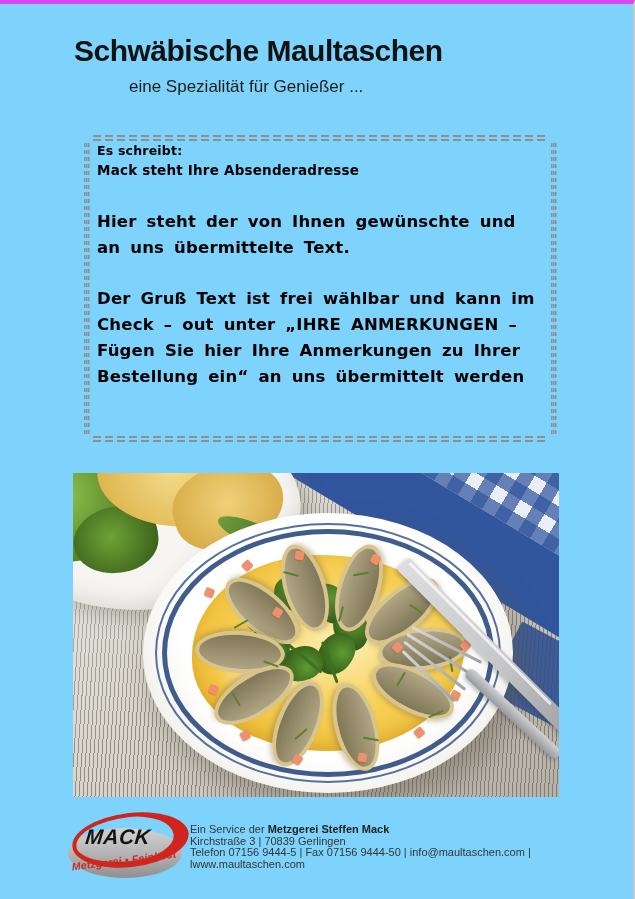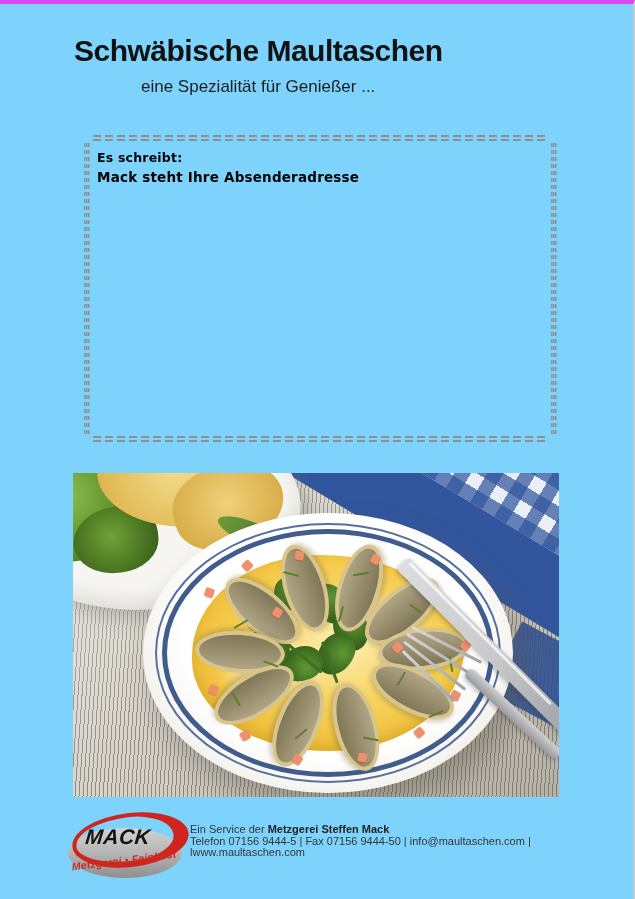--- a/index.html
+++ b/index.html
@@ -3,39 +3,39 @@
 <meta charset="utf-8">
 <style>
   html,body{margin:0;padding:0;background:#ffffff;}
   .page{
     position:relative;width:633px;height:897px;background:#7dd3fc;
     border-top:4px solid #d946ef;border-right:2px solid #c9c9c9;
     font-family:"Liberation Sans",sans-serif;overflow:hidden;
   }
   
   .title{position:absolute;left:74px;top:30px;font-size:30px;font-weight:700;color:#121212;letter-spacing:-0.5px;}
-  .subtitle{position:absolute;left:129px;top:73px;font-size:17px;font-weight:400;color:#1c1c1c;margin-left:12px;}
+  .subtitle{position:absolute;left:129px;top:73px;font-size:17px;font-weight:400;color:#1c1c1c;}
   
   .note-box{position:absolute;left:84px;top:131px;width:473px;height:307px;}
   .nb-h{position:absolute;left:9px;right:9px;height:6px;
     background-image:
       repeating-linear-gradient(90deg,#8f8f8f 0 8px,transparent 8px 12px),
       repeating-linear-gradient(90deg,#8f8f8f 0 8px,transparent 8px 12px);
     background-size:100% 2px,100% 2px;background-position:0 0,0 4px;background-repeat:no-repeat;}
   .nb-top{top:0;}
   .nb-bottom{bottom:0;}
   .nb-v{position:absolute;top:8px;bottom:8px;width:6px;
     background-image:
       repeating-linear-gradient(180deg,#8f8f8f 0 4px,transparent 4px 7px),
       repeating-linear-gradient(180deg,#8f8f8f 0 4px,transparent 4px 7px),
       repeating-linear-gradient(180deg,#8f8f8f 0 4px,transparent 4px 7px);
     background-size:1.5px 100%,1.5px 100%,1.5px 100%;background-position:0 0,2.2px 0,4.4px 0;background-repeat:no-repeat;}
   .nb-left{left:0;}
   .nb-right{right:0;}
-  .note-content{position:absolute;left:13px;top:15px;right:14px;font-family:"DejaVu Sans",sans-serif;color:#000;}
+  .note-content{position:absolute;left:13px;top:8px;right:14px;font-family:"DejaVu Sans",sans-serif;color:#000;}
   .writer{font-size:12.5px;font-weight:600;letter-spacing:0.2px;}
   .sender{font-size:13.5px;font-weight:700;margin-top:4px;letter-spacing:0.2px;}
   .msg{font-size:16.5px;font-weight:700;line-height:26px;margin-top:31px;word-spacing:4px;letter-spacing:0.2px;}
   .hint{font-size:16.5px;font-weight:700;line-height:26px;margin-top:25px;word-spacing:4px;letter-spacing:0.2px;}
   
   .photo{position:absolute;left:73px;top:469px;width:486px;height:324px;overflow:hidden;
     background-image:
       linear-gradient(140deg,rgba(255,255,255,.5),rgba(255,255,255,0) 45%,rgba(96,88,74,.28) 100%),
       repeating-linear-gradient(94deg,#8e8a80 0 1px,#d8d4cb 1px 4px);}
   .towel-blue{position:absolute;left:200px;top:-311px;width:560px;height:260px;
@@ -120,20 +120,22 @@
   <div class="subtitle">eine Spezialität für Genießer ...</div>
 
   <div class="note-box">
     <div class="nb-h nb-top"></div>
     <div class="nb-h nb-bottom"></div>
     <div class="nb-v nb-left"></div>
     <div class="nb-v nb-right"></div>
     <div class="note-content">
       <div class="writer">Es schreibt:</div>
       <div class="sender">Mack steht Ihre Absenderadresse</div>
+      <div class="msg">Hier steht der von Ihnen gewünschte und an uns übermittelte Text.</div>
+      <div class="hint">Der Gruß Text ist frei wählbar und kann im Check – out unter „IHRE ANMERKUNGEN – Fügen Sie hier Ihre Anmerkungen zu Ihrer Bestellung ein“ an uns übermittelt werden</div>
     </div>
   </div>
 
   <div class="photo">
     <div class="towel-blue">
       <div class="towel-check"></div>
     </div>
     <div class="towel-fold"></div>
     <div class="salad-plate">
       <div class="blob greens1"></div>
@@ -208,16 +210,17 @@
   <div class="logo">
     <div class="logo-base"></div>
     <div class="logo-ring"></div>
     <div class="logo-text">MACK</div>
     <div class="logo-tag">Metzgerei • Feinkost</div>
     <div class="logo-star">★</div>
   </div>
 
   <div class="footer-text">
     <div><span>Ein Service der </span><b>Metzgerei Steffen Mack</b></div>
+    <div>Kirchstraße 3 | 70839 Gerlingen</div>
     <div>Telefon 07156 9444-5 | Fax 07156 9444-50 | info@maultaschen.com | lwww.maultaschen.com</div>
   </div>
 
 </div>
 
 </body></html>

